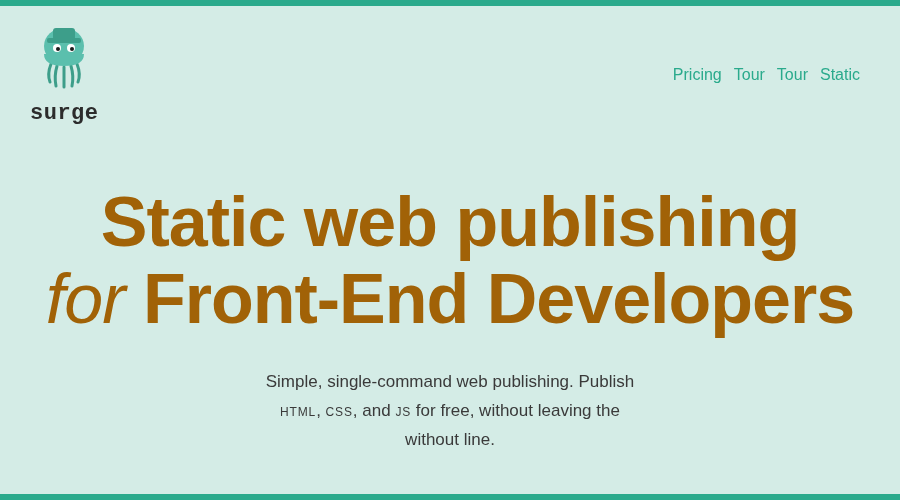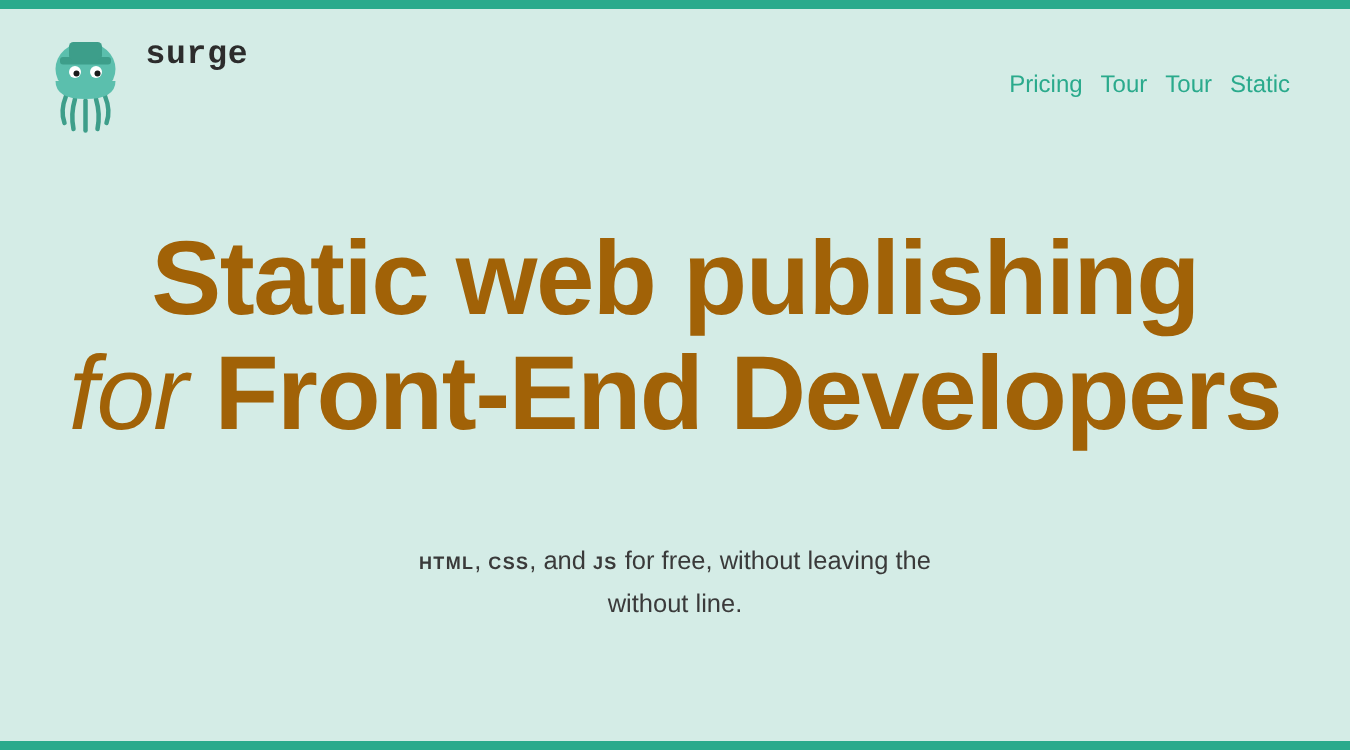--- a/index.html
+++ b/index.html
@@ -25,21 +25,23 @@
     header {
       display: flex;
       align-items: center;
       justify-content: space-between;
       padding: 18px 40px 18px 30px;
       background-color: #d4ece6;
     }
 
     .logo-area {
       display: flex;
+      align-items: center;
       gap: 12px;
+      flex-direction: column;
     }
 
     .logo-icon {
       width: 55px;
       height: 65px;
     }
 
     .logo-text {
       font-family: 'Courier New', Courier, monospace;
       font-size: 22px;
@@ -93,21 +95,20 @@
       color: #3a3a3a;
       line-height: 1.7;
       max-width: 420px;
       font-weight: 400;
     }
 
     .hero-subtitle .small-caps {
       font-variant: small-caps;
       text-transform: lowercase;
       letter-spacing: 0.05em;
-      font-weight: bold;
     }
 
     .bottom-bar {
       width: 100%;
       height: 6px;
       background-color: #2aaa8c;
       position: fixed;
       bottom: 0;
     }
   </style>
@@ -151,19 +152,19 @@
     <a href="#">Static</a>
   </nav>
 </header>
 
 <main>
   <h1 class="hero-title">
     <span>Static web publishing</span><br>
     <span class="italic-for">for</span> <span>Front-End Developers</span>
   </h1>
   <p class="hero-subtitle">
-    <br>
+    <span>Simple, single-command web publishing. Publish</span><br>
     <span class="small-caps">HTML</span>, <span class="small-caps">CSS</span>, and <span class="small-caps">JS</span> for free, without leaving the<br>
     <span>without line.</span>
   </p>
 </main>
 
 <div class="bottom-bar"></div>
 
 </body></html>

